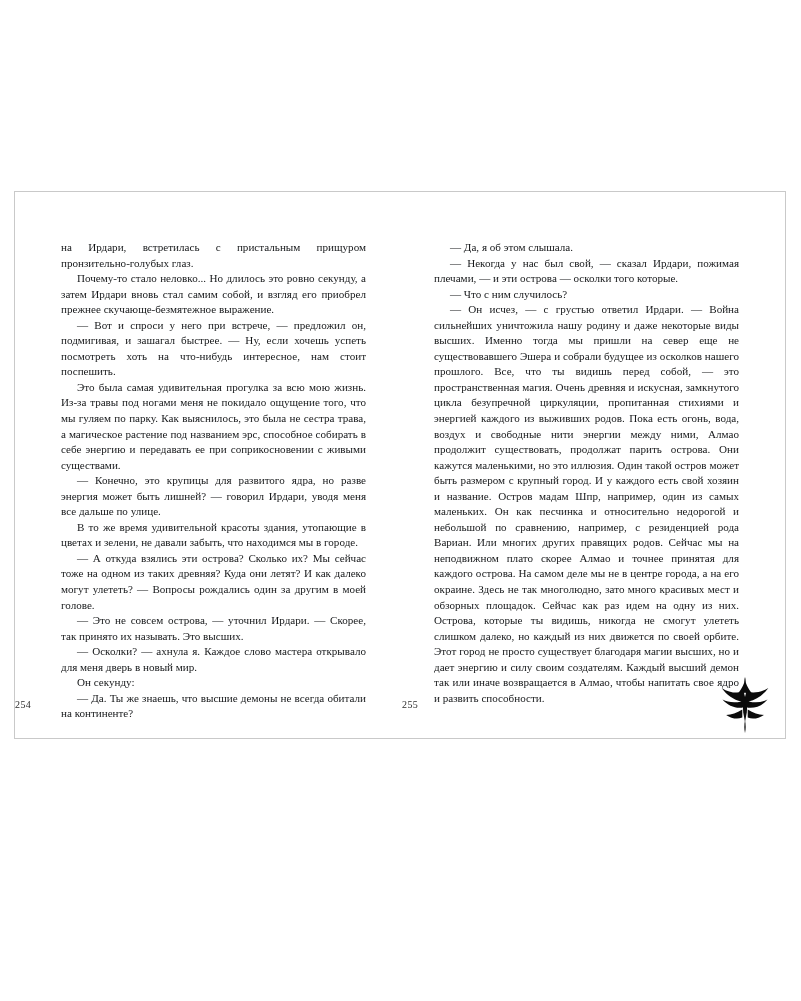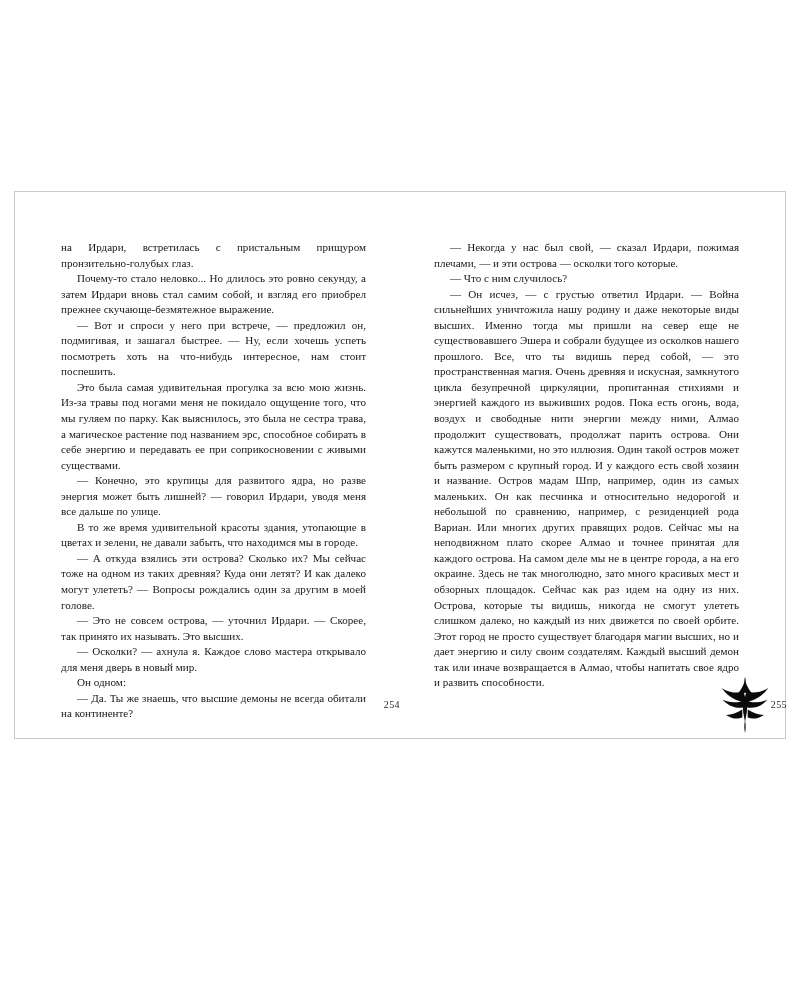--- a/index.html
+++ b/index.html
@@ -58,21 +58,21 @@
     text-indent: 16px;
   }
   .textcol p.noindent {
     text-indent: 0;
   }
   .folio {
     position: absolute;
     bottom: 28px;
     left: 0;
     width: 100%;
-    text-align: right;
+    text-align: left;
     font-size: 10px;
     color: #2b2b2b;
     letter-spacing: 0.4px;
   }
   .page-left .folio { padding-right: 10px; }
   .page-right .folio { padding-left: 2px; }
 
   .phoenix {
     position: absolute;
     right: 13px;
@@ -91,28 +91,29 @@
       <div class="textcol">
         <p class="noindent">на Ирдари, встретилась с пристальным прищуром пронзительно-голубых глаз.</p>
         <p>Почему-то стало неловко... Но длилось это ровно секунду, а затем Ирдари вновь стал самим собой, и взгляд его приобрел прежнее скучающе-безмятежное выражение.</p>
         <p>— Вот и спроси у него при встрече, — предложил он, подмигивая, и зашагал быстрее. — Ну, если хочешь успеть посмотреть хоть на что-нибудь интересное, нам стоит поспешить.</p>
         <p>Это была самая удивительная прогулка за всю мою жизнь. Из-за травы под ногами меня не покидало ощущение того, что мы гуляем по парку. Как выяснилось, это была не сестра трава, а магическое растение под названием эрс, способное собирать в себе энергию и передавать ее при соприкосновении с живыми существами.</p>
         <p>— Конечно, это крупицы для развитого ядра, но разве энергия может быть лишней? — говорил Ирдари, уводя меня все дальше по улице.</p>
         <p>В то же время удивительной красоты здания, утопающие в цветах и зелени, не давали забыть, что находимся мы в городе.</p>
         <p>— А откуда взялись эти острова? Сколько их? Мы сейчас тоже на одном из таких древняя? Куда они летят? И как далеко могут улететь? — Вопросы рождались один за другим в моей голове.</p>
         <p>— Это не совсем острова, — уточнил Ирдари. — Скорее, так принято их называть. Это высших.</p>
         <p>— Осколки? — ахнула я. Каждое слово мастера открывало для меня дверь в новый мир.</p>
-        <p>Он одном:</p>
+        <p>Он секунду:</p>
         <p>— Да. Ты же знаешь, что высшие демоны не всегда обитали на континенте?</p>
       </div>
       <div class="folio">254</div>
     </div>
 
     <div class="page page-right">
       <div class="textcol">
+        <p>— Да, я об этом слышала.</p>
         <p>— Некогда у нас был свой, — сказал Ирдари, пожимая плечами, — и эти острова — осколки того которые.</p>
         <p>— Что с ним случилось?</p>
         <p>— Он исчез, — с грустью ответил Ирдари. — Война сильнейших уничтожила нашу родину и даже некоторые виды высших. Именно тогда мы пришли на север еще не существовавшего Эшера и собрали будущее из осколков нашего прошлого. Все, что ты видишь перед собой, — это пространственная магия. Очень древняя и искусная, замкнутого цикла безупречной циркуляции, пропитанная стихиями и энергией каждого из выживших родов. Пока есть огонь, вода, воздух и свободные нити энергии между ними, Алмао продолжит существовать, продолжат парить острова. Они кажутся маленькими, но это иллюзия. Один такой остров может быть размером с крупный город. И у каждого есть свой хозяин и название. Остров мадам Шпр, например, один из самых маленьких. Он как песчинка и относительно недорогой и небольшой по сравнению, например, с резиденцией рода Вариан. Или многих других правящих родов. Сейчас мы на неподвижном плато скорее Алмао и точнее принятая для каждого острова. На самом деле мы не в центре города, а на его окраине. Здесь не так многолюдно, зато много красивых мест и обзорных площадок. Сейчас как раз идем на одну из них. Острова, которые ты видишь, никогда не смогут улететь слишком далеко, но каждый из них движется по своей орбите. Этот город не просто существует благодаря магии высших, но и дает энергию и силу своим создателям. Каждый высший демон так или иначе возвращается в Алмао, чтобы напитать свое ядро и развить способности.</p>
       </div>
       <div class="folio">255</div>
     </div>
 
   </div>
 
   <svg class="phoenix" viewBox="0 0 60 66">

